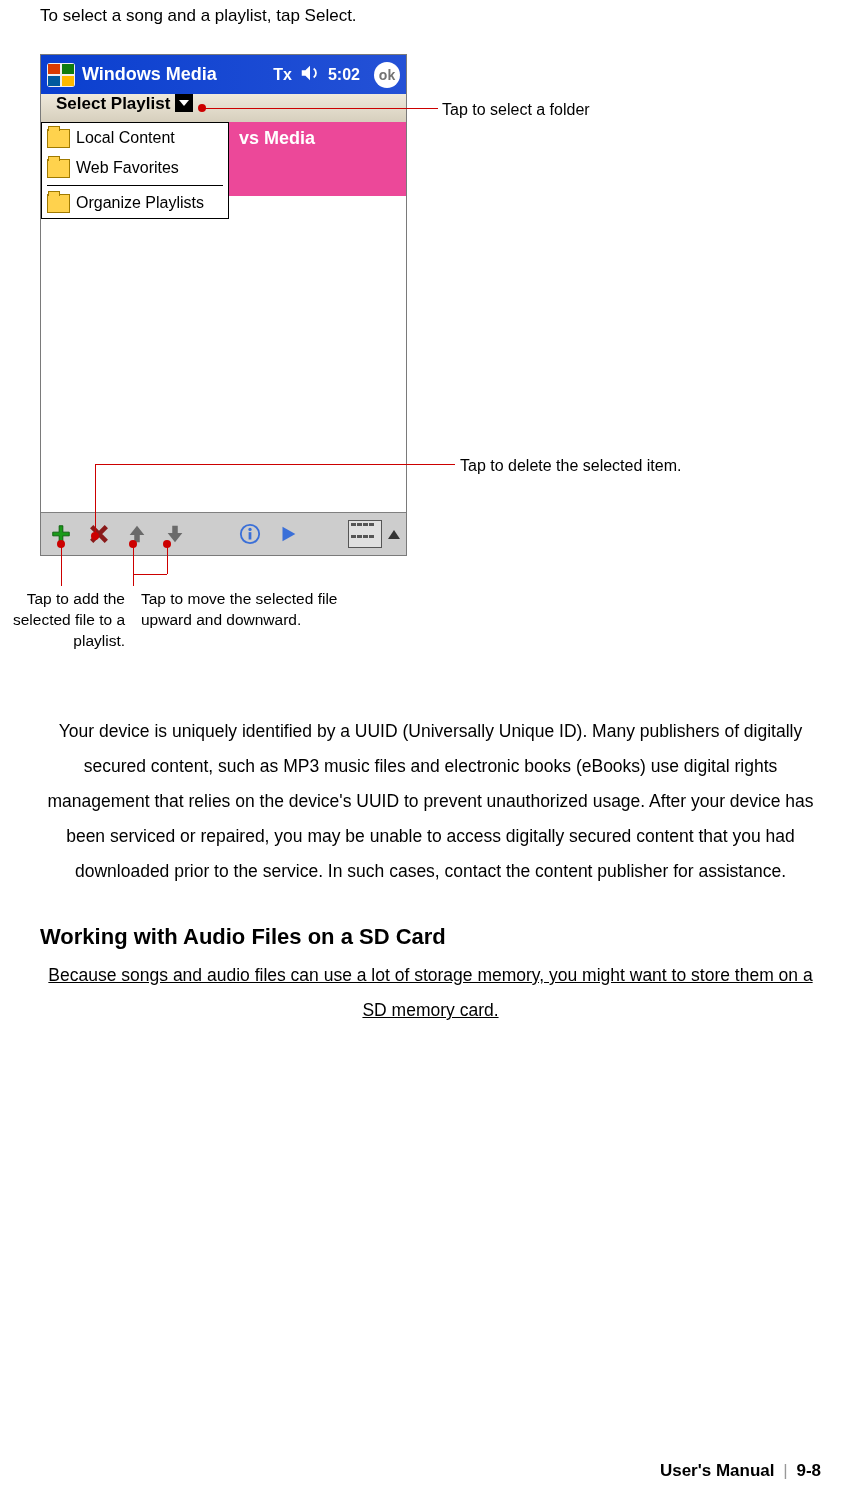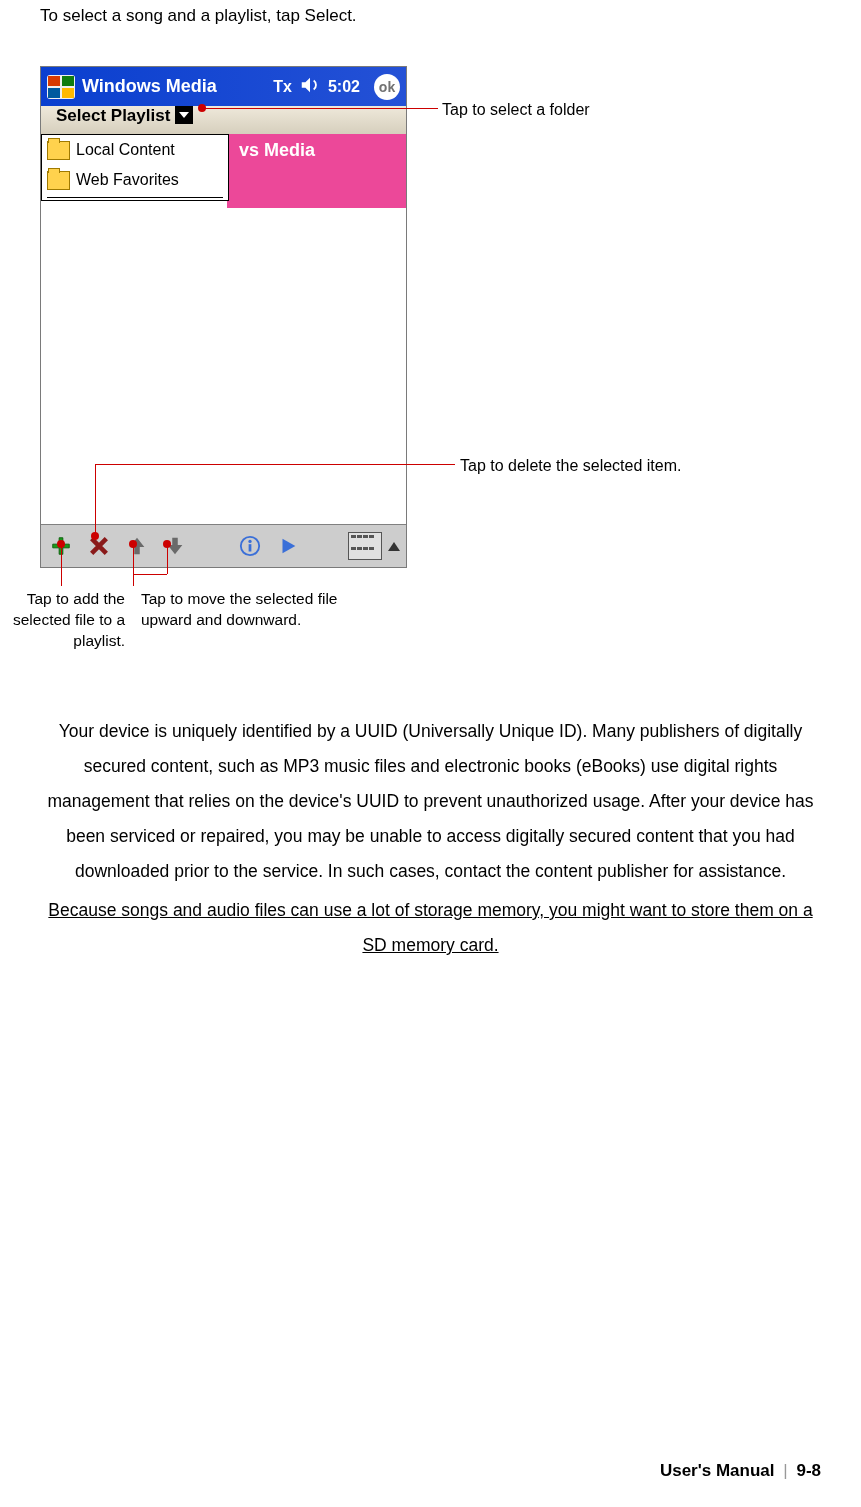--- a/index.html
+++ b/index.html
@@ -15,21 +15,21 @@
   .page-body { padding: 0 40px 0 40px; }
   .intro-text { font-size: 17px; margin-top: 6px; }
   .screenshot-area {
     position: relative;
     margin-top: 28px;
     margin-left: 0;
     height: 600px;
   }
   .device {
     position: absolute;
-    left: 0; top: 12px;
+    left: 0; top: 0;
     width: 365px; height: 500px;
     border: 1px solid #7a7a7a;
     background: #fff;
   }
   .titlebar {
     height: 39px;
     background: #2030b0;
     background: linear-gradient(90deg, #0a3fcf, #2451d6);
     display: flex;
     align-items: center;
@@ -216,20 +216,24 @@
       <div class="dropdown-panel">
         <div class="dd-item">
           <span class="folder-icon"></span>
           <span>Local Content</span>
         </div>
         <div class="dd-item">
           <span class="folder-icon"></span>
           <span>Web Favorites</span>
         </div>
         <div class="dd-divider"></div>
+        <div class="dd-item">
+          <span class="folder-icon"></span>
+          <span>Organize Playlists</span>
+        </div>
       </div>
 
       <div class="app-banner">
         <span>vs Media</span>
       </div>
 
       <div class="toolbar">
         <div class="tb-btn">
           <svg class="ic" viewBox="0 0 24 24">
               <path d="M10 3h4v7h7v4h-7v7h-4v-7H3v-4h7z" fill="#1a9b1a" stroke="#0b5d0b" stroke-width="1"></path>
@@ -298,20 +302,21 @@
 
     <div class="below-captions">
       <div class="cap1">Tap to add the selected file to a playlist.</div>
       <div class="cap2">Tap to move the selected file upward and downward.</div>
     </div>
 
   </div>
 
   <div class="para" style="margin-top:60px;">Your device is uniquely identified by a UUID (Universally Unique ID). Many publishers of digitally secured content, such as MP3 music files and electronic books (eBooks) use digital rights management that relies on the device's UUID to prevent unauthorized usage. After your device has been serviced or repaired, you may be unable to access digitally secured content that you had downloaded prior to the service. In such cases, contact the content publisher for assistance.</div>
 
+  <h2 class="section">Working with Audio Files on a SD Card</h2>
 
   <div class="para" style="margin-top:4px;text-decoration:underline;">Because songs and audio files can use a lot of storage memory, you might want to store them on a SD memory card.</div>
 </div>
 
 <div class="footer">
   <span class="footer-line1">User's Manual</span>
   <span class="footer-sep">|</span>
   <span class="footer-line1">9-8</span>
 </div>
 

